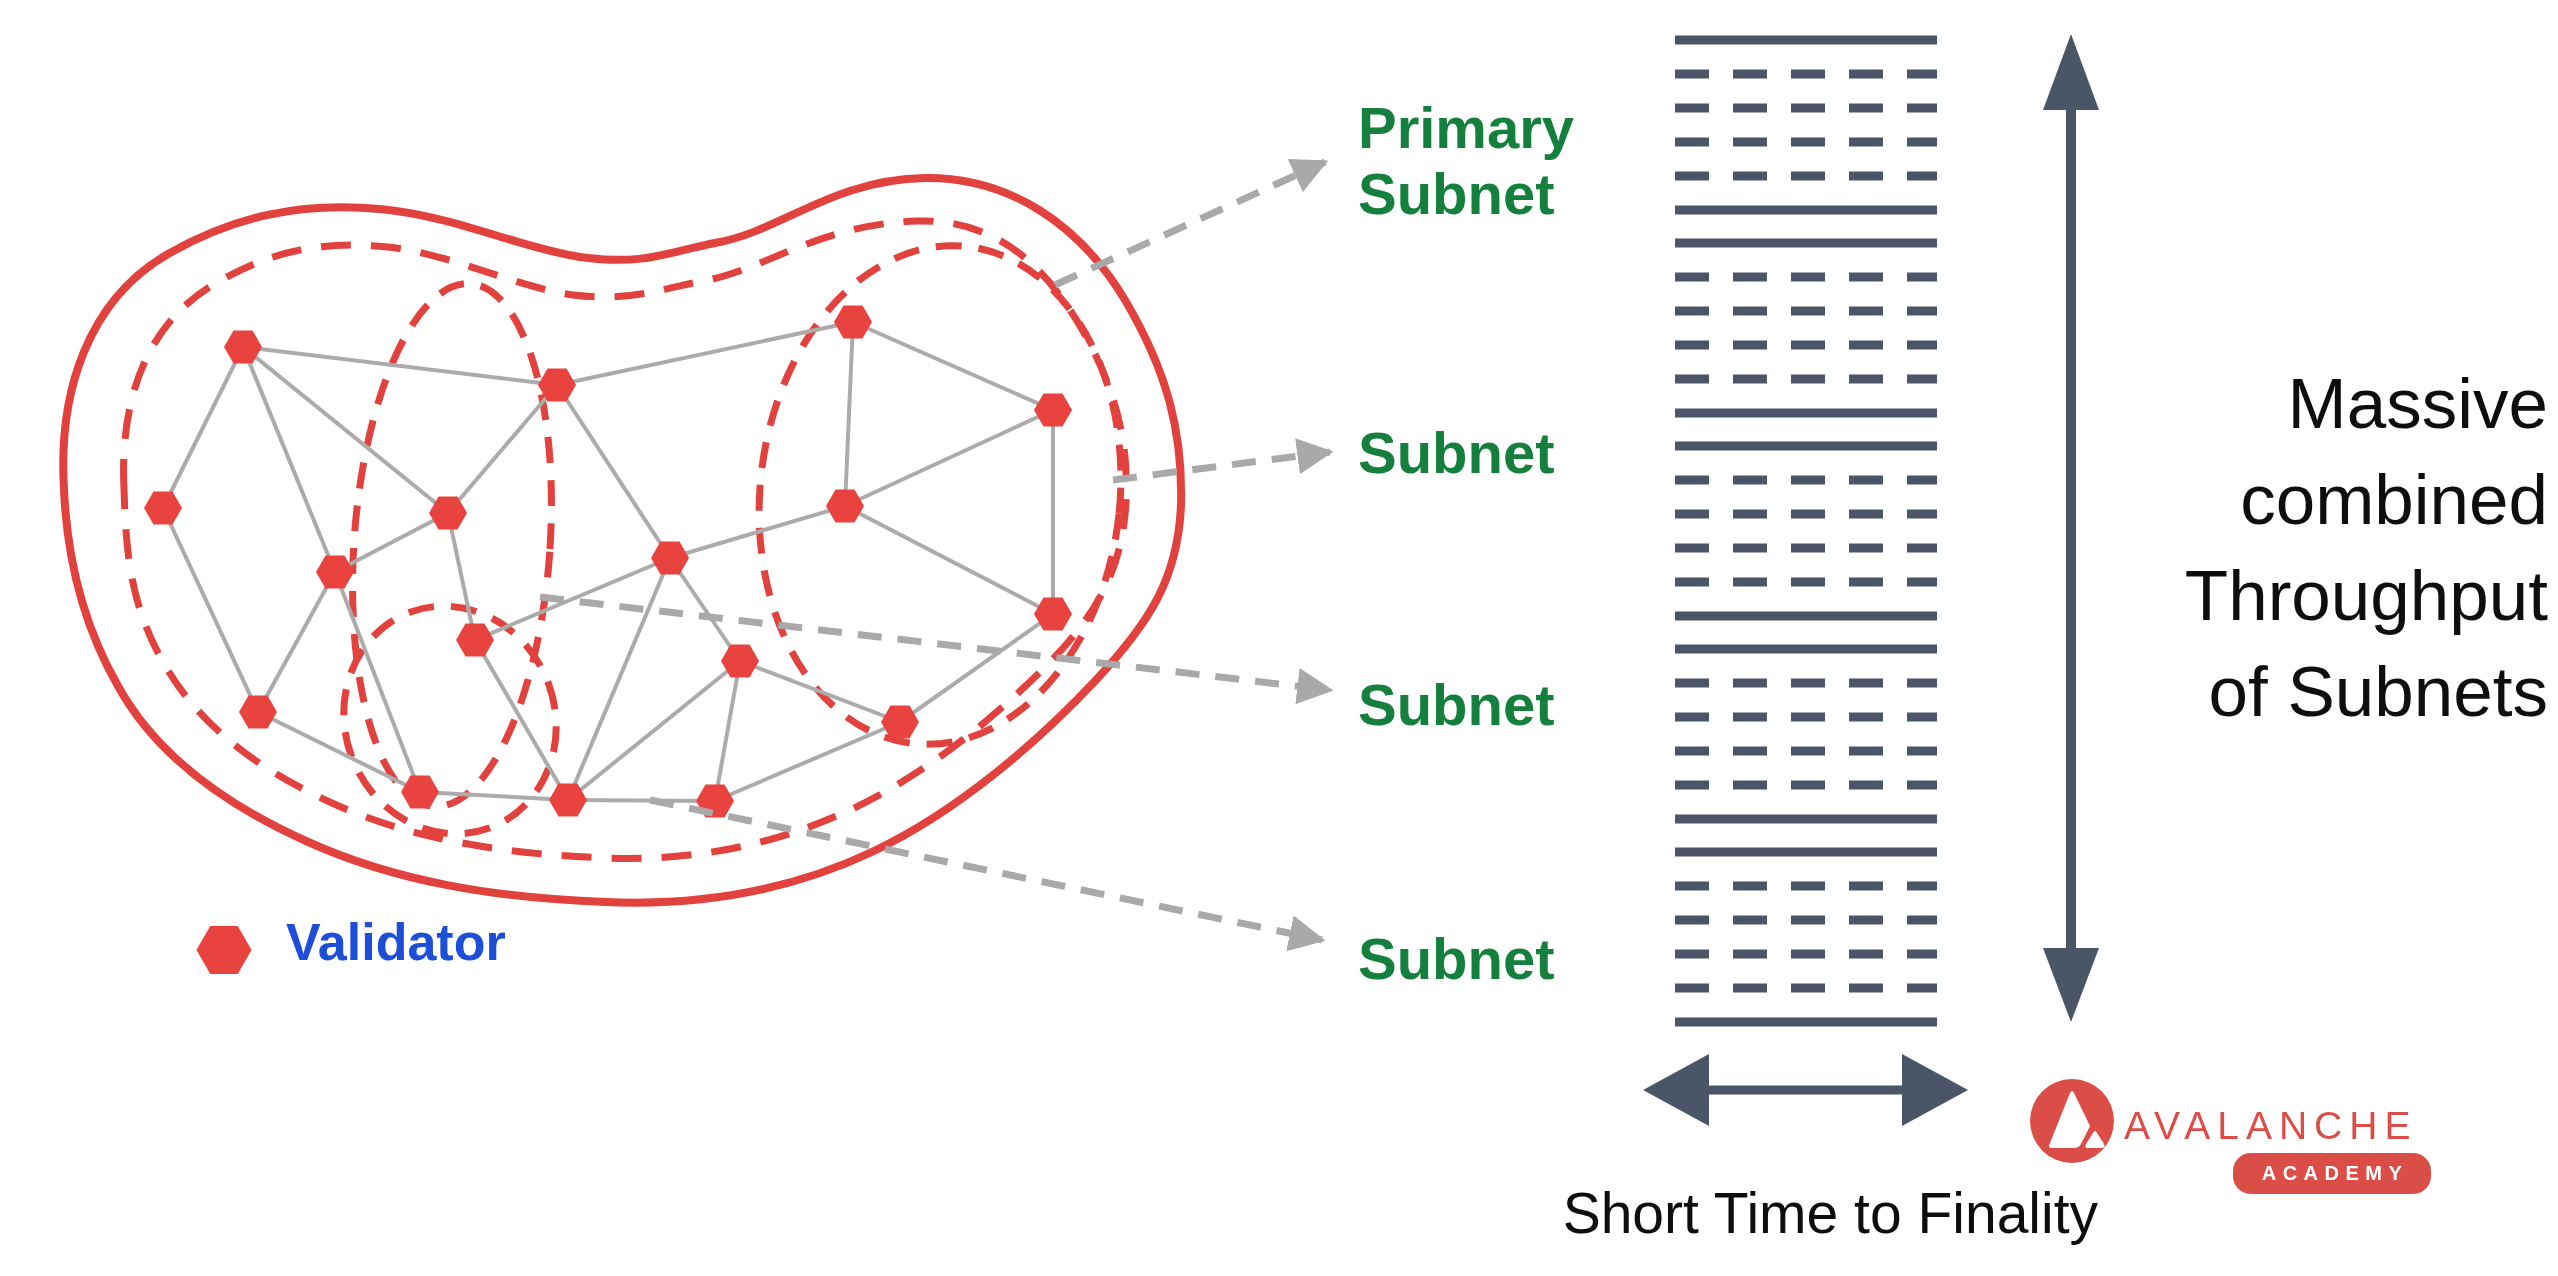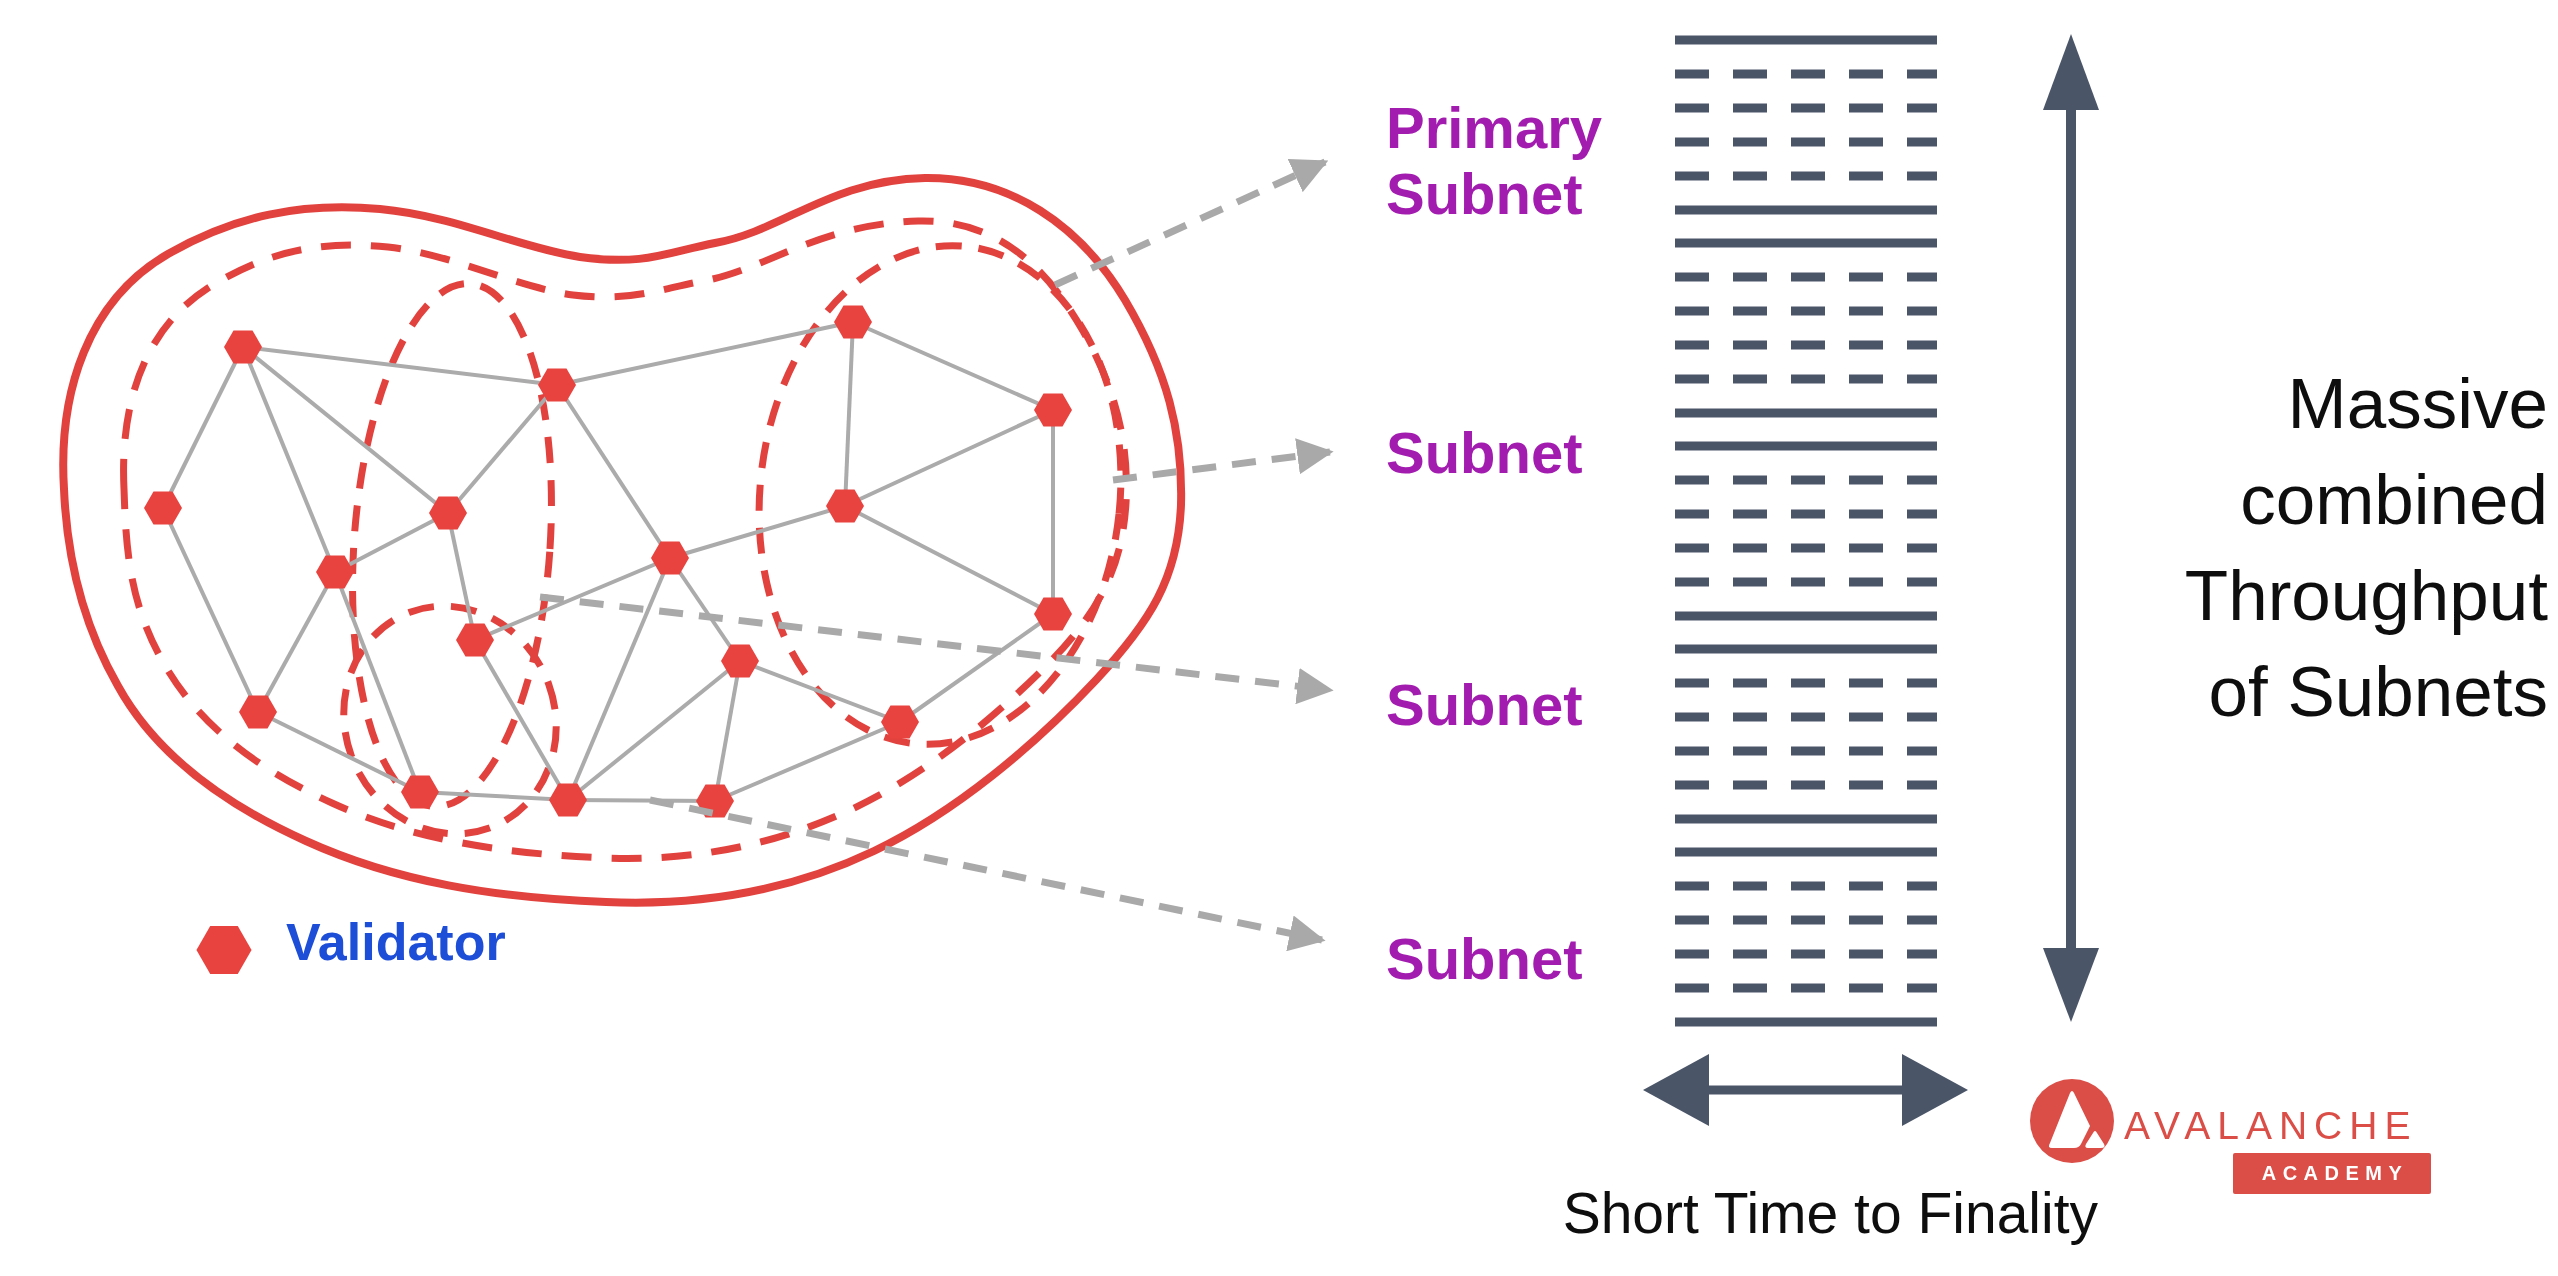--- a/index.html
+++ b/index.html
@@ -1,30 +1,30 @@
 <!DOCTYPE html>
 <html><head>
 <meta charset="utf-8">
 <style>
   html,body{margin:0;padding:0;background:#ffffff;}
   #stage{position:relative;width:2558px;height:1276px;background:#ffffff;overflow:hidden;
          font-family:"Liberation Sans", sans-serif;}
   #diagram-svg{position:absolute;left:0;top:0;}
-  .callout{position:absolute;left:1386px;font-size:58px;font-weight:700;color:#a21caf;
+  .callout{position:absolute;left:1358px;font-size:58px;font-weight:700;color:#15803d;
            line-height:66px;white-space:nowrap;}
   .legend-label{position:absolute;left:286px;top:912px;font-size:52px;font-weight:700;color:#1d4ed8;
            white-space:nowrap;}
   .throughput-caption{position:absolute;left:2128px;top:356px;width:420px;text-align:right;
            font-size:71px;font-weight:400;color:#0e0e0e;line-height:96px;white-space:nowrap;}
   .finality-caption{position:absolute;left:1498px;top:1180px;width:600px;text-align:right;
            font-size:57px;font-weight:400;color:#0e0e0e;white-space:nowrap;}
   .brand-word{position:absolute;left:2124px;top:1104px;font-size:39px;font-weight:500;
            letter-spacing:7px;color:#db4e47;white-space:nowrap;}
   .academy-badge{position:absolute;left:2233px;top:1153px;width:198px;height:41px;background:#db4e47;
-           border-radius:2px;display:flex;align-items:center;justify-content:center;}
+           border-radius:18px;display:flex;align-items:center;justify-content:center;}
   .academy-badge span{font-size:20px;font-weight:700;letter-spacing:6.5px;color:#ffffff;
            padding-left:6px;}
 </style>
 </head>
 <body>
 
 <div id="stage">
 
   <svg id="diagram-svg" width="2558" height="1276" viewBox="0 0 2558 1276">
     <defs>

